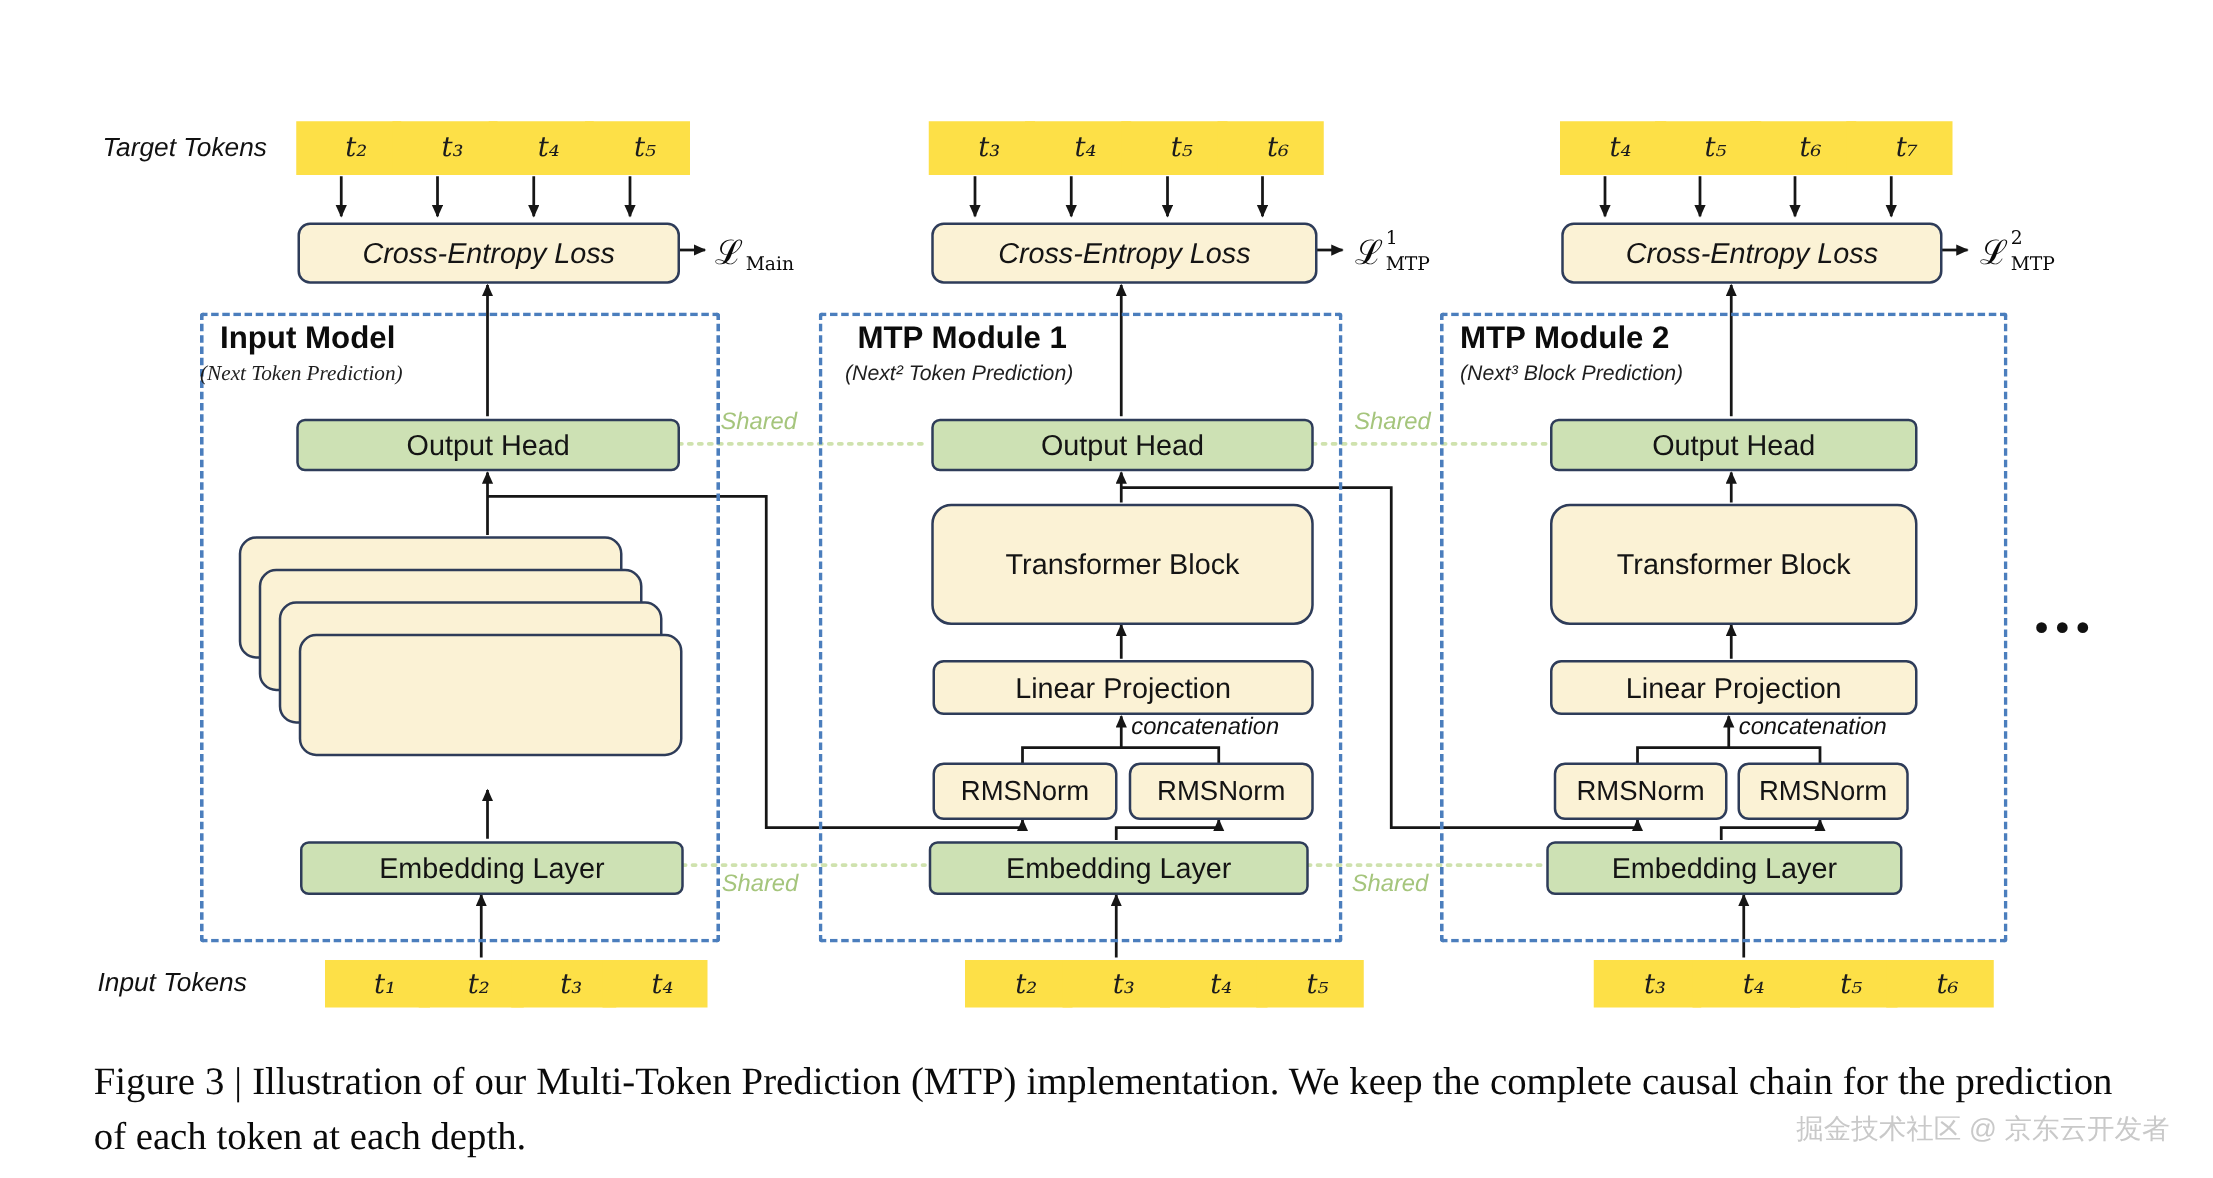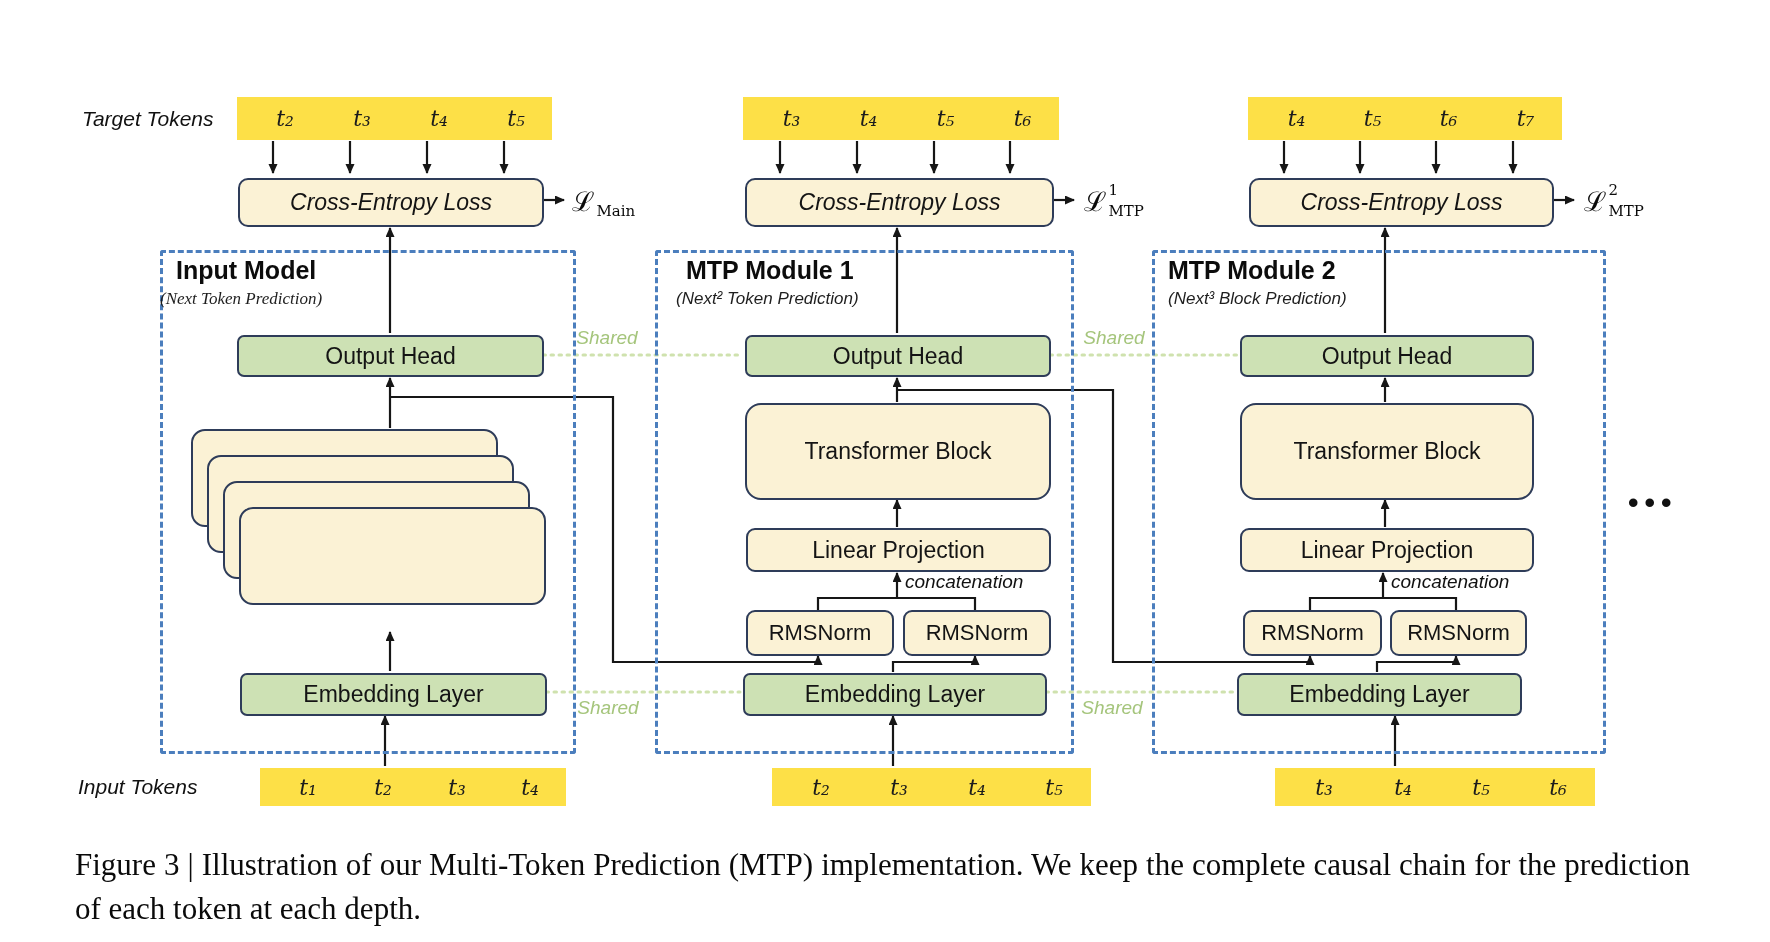--- a/index.html
+++ b/index.html
@@ -208,14 +208,15 @@
   <div class="tok in" style="left:1477px;top:768px;width:74px;">t₆</div>
 
   <div class="shared" style="left:561px;top:327px;">Shared</div>
   <div class="shared" style="left:1068px;top:327px;">Shared</div>
   <div class="shared" style="left:562px;top:697px;">Shared</div>
   <div class="shared" style="left:1066px;top:697px;">Shared</div>
 
   <div class="ellipsis" style="left:1628px;top:486px;">•••</div>
 
   <div class="caption">Figure 3 | Illustration of our Multi-Token Prediction (MTP) implementation.  We keep the complete causal chain for the prediction of each token at each depth.</div>
+  <div class="watermark">掘金技术社区 @ 京东云开发者</div>
 
 </div>
 
 </body></html>

